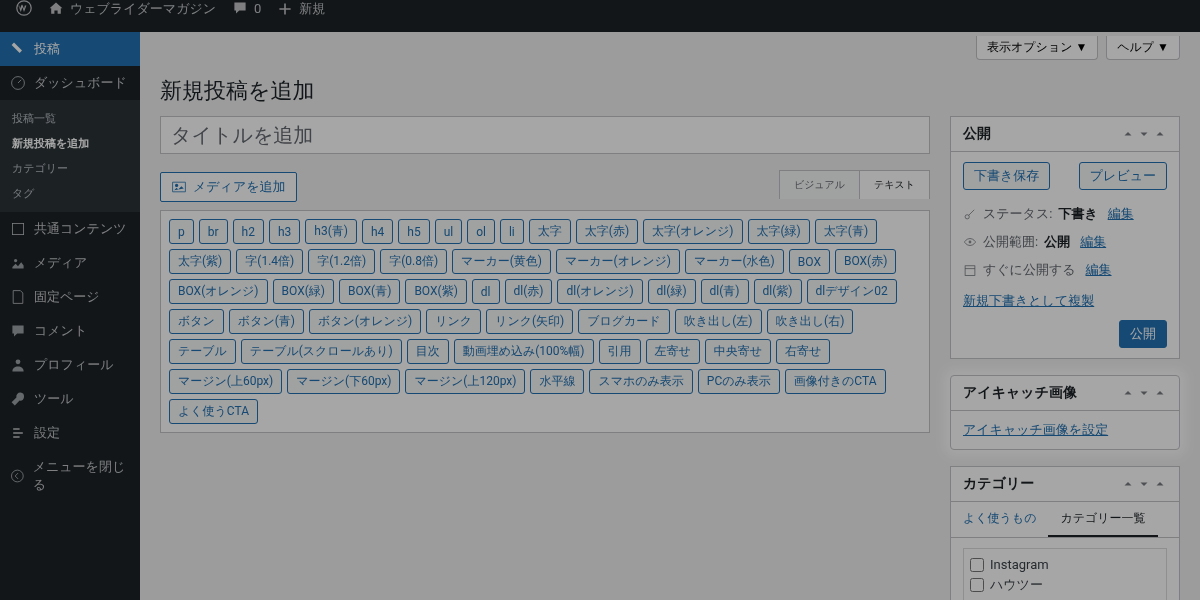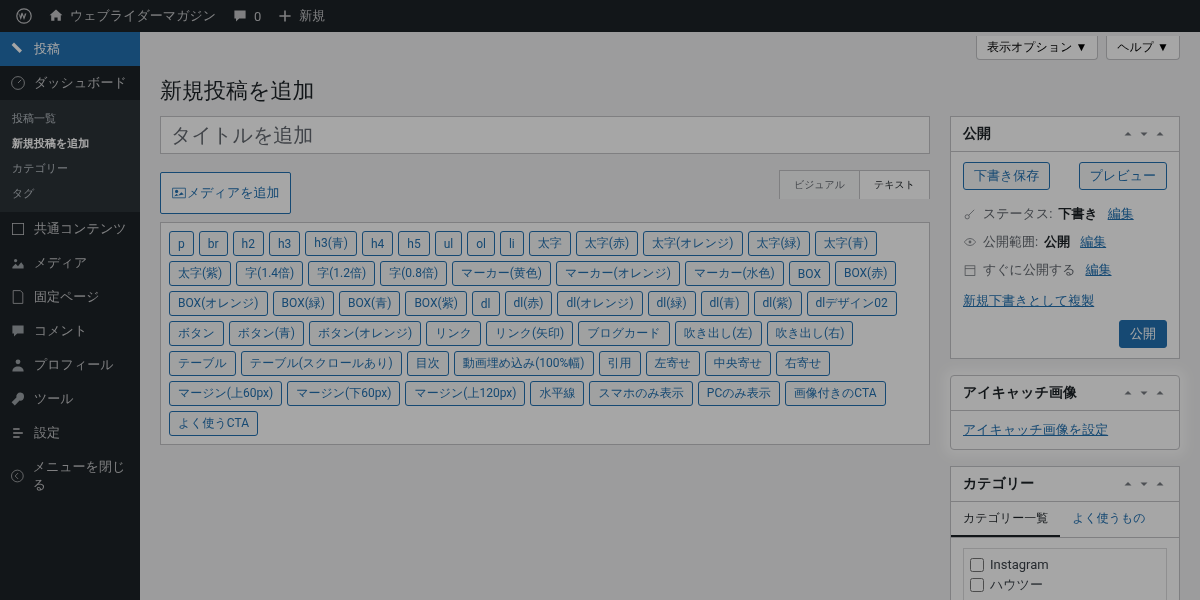--- a/index.html
+++ b/index.html
@@ -1,39 +1,39 @@
 <!DOCTYPE html>
 <html><head>
 <meta charset="utf-8">
 <style>
 *{margin:0;padding:0;box-sizing:border-box;font-family:-apple-system,BlinkMacSystemFont,"Segoe UI",Roboto,sans-serif}
 body{background:#f0f0f1;font-size:13px;color:#3c434a;width:1200px;height:600px;overflow:hidden}
 .overlay{position:absolute;top:0;left:0;right:0;bottom:0;background:rgba(0,0,0,0.35);z-index:50;pointer-events:none}
-#wpadminbar{height:32px;background:#1d2327;color:#c3c4c7;display:flex;align-items:center;padding:0 8px;font-size:13px}
+#wpadminbar{height:32px;background:#1d2327;color:#c3c4c7;display:flex;align-items:flex-start;padding:0 8px;font-size:13px}
 #wpadminbar .ab-item{display:flex;align-items:center;padding:0 8px;gap:6px;color:#c3c4c7}
 #wpadminbar svg{width:16px;height:16px;fill:#c3c4c7}
 #adminmenu{width:140px;background:#1d2327;position:absolute;top:32px;bottom:0;left:0;color:#c3c4c7;z-index:40}
 #adminmenu .menu-item{display:flex;align-items:center;padding:8px 10px;gap:8px;font-size:13px}
 #adminmenu .menu-item svg{width:16px;height:16px;fill:rgba(240,246,252,.6)}
 #adminmenu .menu-item.current{background:#2271b1;color:#fff}
 #adminmenu .menu-item.current svg{fill:#fff}
 #adminmenu .submenu{background:#2c3338;padding:6px 0}
 #adminmenu .submenu .sub-item{padding:5px 12px;font-size:11px;color:rgba(240,246,252,.7)}
 #adminmenu .submenu .sub-item.current{color:#fff;font-weight:600}
 #wpbody{margin-left:140px;padding:0;position:relative;z-index:30}
 .wrap{padding:8px 20px 0 20px}
 .screen-meta-links{display:flex;justify-content:flex-end;gap:8px;padding:4px 20px 0 0}
 .show-settings{background:#fff;border:1px solid #c3c4c7;border-top:none;border-radius:0 0 4px 4px;padding:3px 10px;font-size:12px;cursor:pointer;display:flex;align-items:center;gap:4px}
 h1.page-title{font-size:22px;font-weight:400;color:#1d2327;padding:8px 0 10px}
 #post-body{display:flex;gap:20px}
 #post-body-content{flex:1;min-width:0}
 #titlediv input{width:100%;font-size:20px;padding:6px 10px;border:1px solid #c3c4c7;background:#fff;color:#3c434a}
 #titlediv input::placeholder{color:#646970}
 #wp-content-wrap{margin-top:18px}
-#media-button{display:inline-flex;align-items:center;gap:0;background:#fff;border:1px solid #2271b1;color:#2271b1;padding:11px 10px;border-radius:2px;font-size:13px;cursor:pointer}
+#media-button{display:inline-flex;align-items:center;gap:6px;background:#fff;border:1px solid #2271b1;color:#2271b1;padding:5px 10px;border-radius:2px;font-size:13px;cursor:pointer}
 #media-button svg{width:16px;height:16px;fill:#2271b1}
 .editor-tabs{float:right;display:flex;border:1px solid #c3c4c7;border-bottom:none;margin-top:-2px}
 .editor-tabs .tab{padding:7px 14px;background:#f6f7f7;font-size:10px;color:#646970;border-left:1px solid #c3c4c7;cursor:pointer}
 .editor-tabs .tab:first-child{border-left:none}
 .editor-tabs .tab.active{background:#fff;color:#1d2327}
 #ed_toolbar{background:#fff;border:1px solid #c3c4c7;padding:8px;display:flex;flex-wrap:wrap;gap:5px;clear:both;margin-top:8px}
 .ed_button{background:#f6f7f7;border:1px solid #2271b1;color:#2271b1;padding:3px 8px;font-size:12px;border-radius:3px;cursor:pointer;white-space:nowrap}
 #postbox-container{width:230px;flex-shrink:0}
 .postbox{background:#fff;border:1px solid #c3c4c7;margin-bottom:16px}
 .postbox .hndle{padding:8px 12px;border-bottom:1px solid #c3c4c7;display:flex;justify-content:space-between;align-items:center;font-size:14px;font-weight:600;color:#1d2327}
@@ -328,22 +328,22 @@
                 <svg viewBox="0 0 20 20">
                   <path d="M5 8l5 5 5-5z"></path>
                 </svg>
                 <svg viewBox="0 0 20 20">
                   <path d="M5 12l5-5 5 5z"></path>
                 </svg>
               </div>
             </div>
           <div class="inside">
             <div class="cat-tabs">
+              <div class="ct">よく使うもの</div>
               <div class="ct active">カテゴリー一覧</div>
-              <div class="ct">よく使うもの</div>
             </div>
             <div class="cat-list" id="cat-list">
                 <label>
                   <input type="checkbox" style="">
                   <span>Instagram</span>
                 </label>
                 <label>
                   <input type="checkbox" style="">
                   <span>ハウツー</span>
                 </label>

